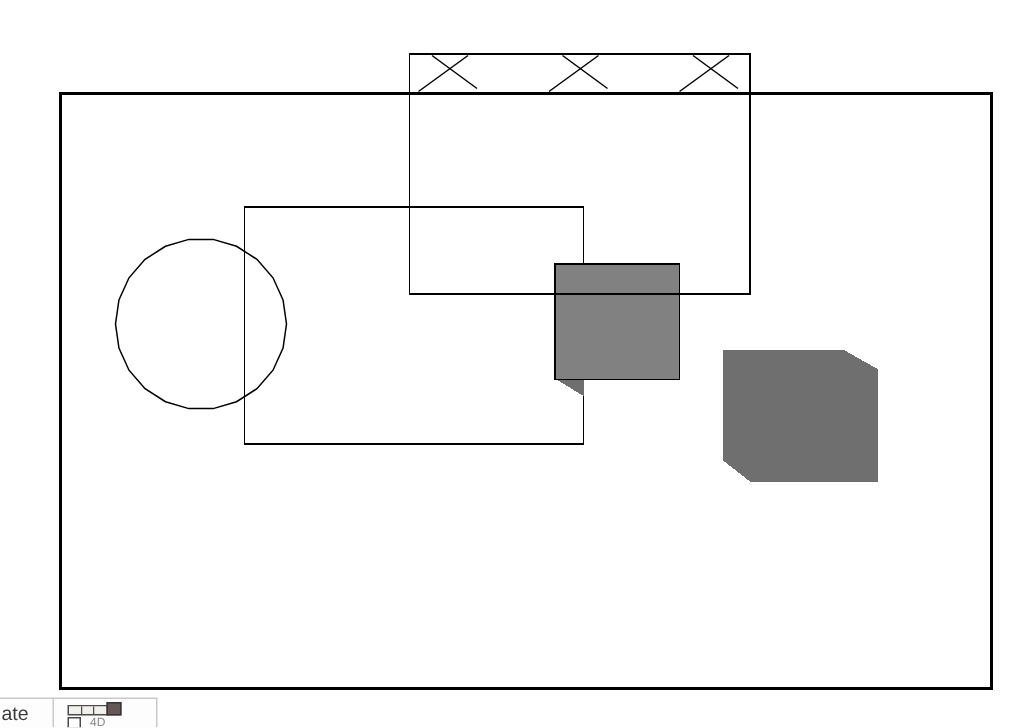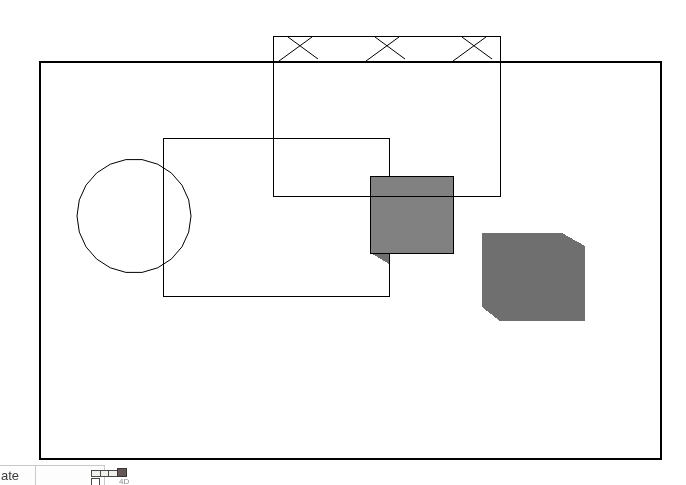--- a/index.html
+++ b/index.html
@@ -23,21 +23,20 @@
   
   #taskbar-fragment {
     position: absolute;
     left: 0; top: 465px;
     width: 105px; height: 20px;
     background: #fdfdfd;
     border-top: 1px solid #c9c9c9;
     display: flex;
     align-items: stretch;
     box-sizing: border-box;
-    gap: 46px;
   }
   .tb-label-btn {
     width: 36px;
     border-right: 1px solid #c9c9c9;
     display: flex; align-items: center;
     box-sizing: border-box;
     overflow: hidden;
   }
   .tb-label-btn span {
     font-size: 13px;
@@ -80,21 +79,21 @@
     box-sizing: border-box;
   }
   .ticon-row2 {
     position: absolute; left: 0; top: 10px;
     width: 9px; height: 8px;
     background: #ffffff;
     border: 1px solid #4a4a4a;
     box-sizing: border-box;
   }
   .ticon-txt {
-    position: absolute; left: 28px; top: 10px;
+    position: absolute; left: 15px; top: 10px;
     font-size: 8px;
     line-height: 8px;
     color: #8a8a8a;
     letter-spacing: 0;
   }
 </style>
 </head>
 <body>
 
 <div id="stage">

